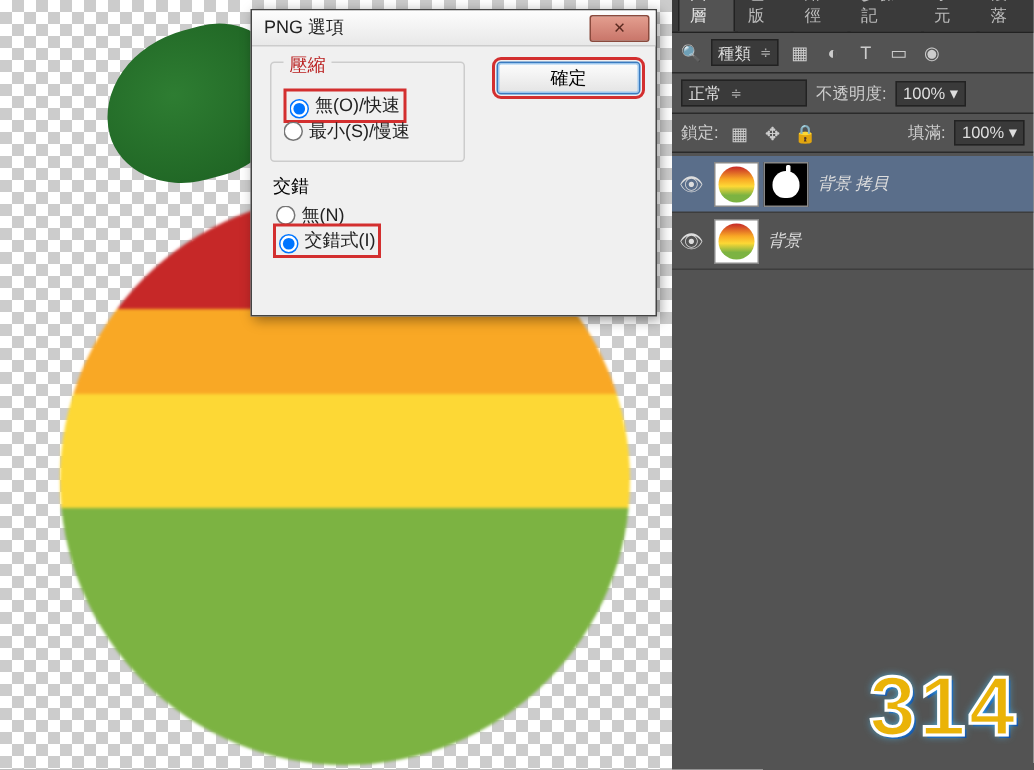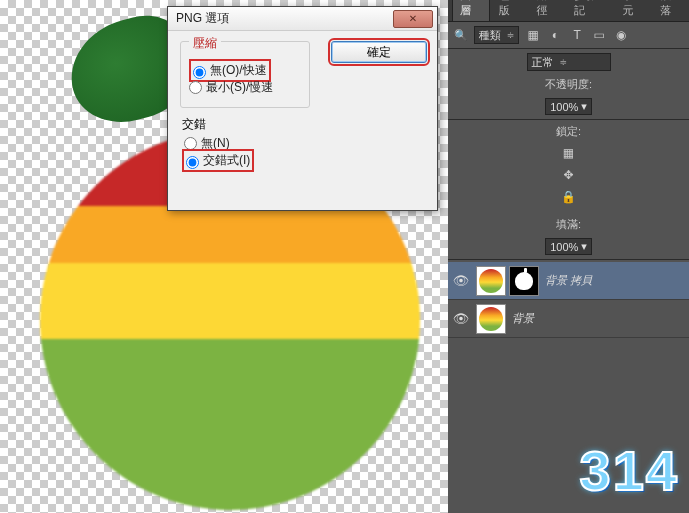--- a/index.html
+++ b/index.html
@@ -83,21 +83,21 @@
 }
 .dropdown {
   background: #3a3a3a; color: #ddd; font-size: 11px; border: 1px solid #222;
   height: 18px; display: flex; align-items: center; padding: 0 4px; gap: 6px;
 }
 .dropdown .arrow { font-size: 9px; color: #aaa; }
 .icon-btn { width: 16px; height: 16px; display: flex; align-items: center; justify-content: center; color: #ccc; font-size: 12px; cursor: pointer; }
 
 .panel-row2 {
   display: flex; align-items: center; gap: 6px; padding: 4px 6px; border-bottom: 1px solid #2a2a2a;
-  font-size: 11px; color: #ccc; flex-direction: column;
+  font-size: 11px; color: #ccc;
 }
 .pct-box {
   background: #3a3a3a; border: 1px solid #222; padding: 1px 4px; color: #ddd;
   display: flex; align-items: flex-end; gap: 3px;
 }
 
 .layer-list { padding: 2px 0; }
 .layer-row {
   display: flex; align-items: center; height: 38px; border-bottom: 1px solid #3d3d3d;
   padding: 0 4px; gap: 6px; font-size: 11px; color: #ddd;
@@ -115,21 +115,21 @@
 .apple-mask {
   width: 30px; height: 30px; background: #000; border: 1px solid #888;
   display: flex; align-items: center; justify-content: center; margin-left: -3px;
 }
 .apple-shape { width: 18px; height: 18px; background: #fff; border-radius: 50% 50% 45% 45%; position: relative; }
 .apple-shape::before { content: ""; position: absolute; top: -4px; left: 9px; width: 3px; height: 5px; background: #fff; border-radius: 1px; }
 .layer-name { font-style: italic; }
 
 .watermark {
   position: absolute; right: 10px; bottom: 10px;
-  font-size: 56px; font-weight: 900; color: #7dd3fc;
+  font-size: 56px; font-weight: 900; color: #eab308;
   -webkit-text-stroke: 2px #fff; text-shadow: 0 0 6px #4fc3f7, 2px 2px 0 #0d47a1;
   letter-spacing: 2px; font-family: Arial Black, sans-serif;
 }
 </style>
 </head>
 <body>
 
 <div class="canvas-area">
   <div class="leaf"></div>
   <div class="fruit-circle"></div>

